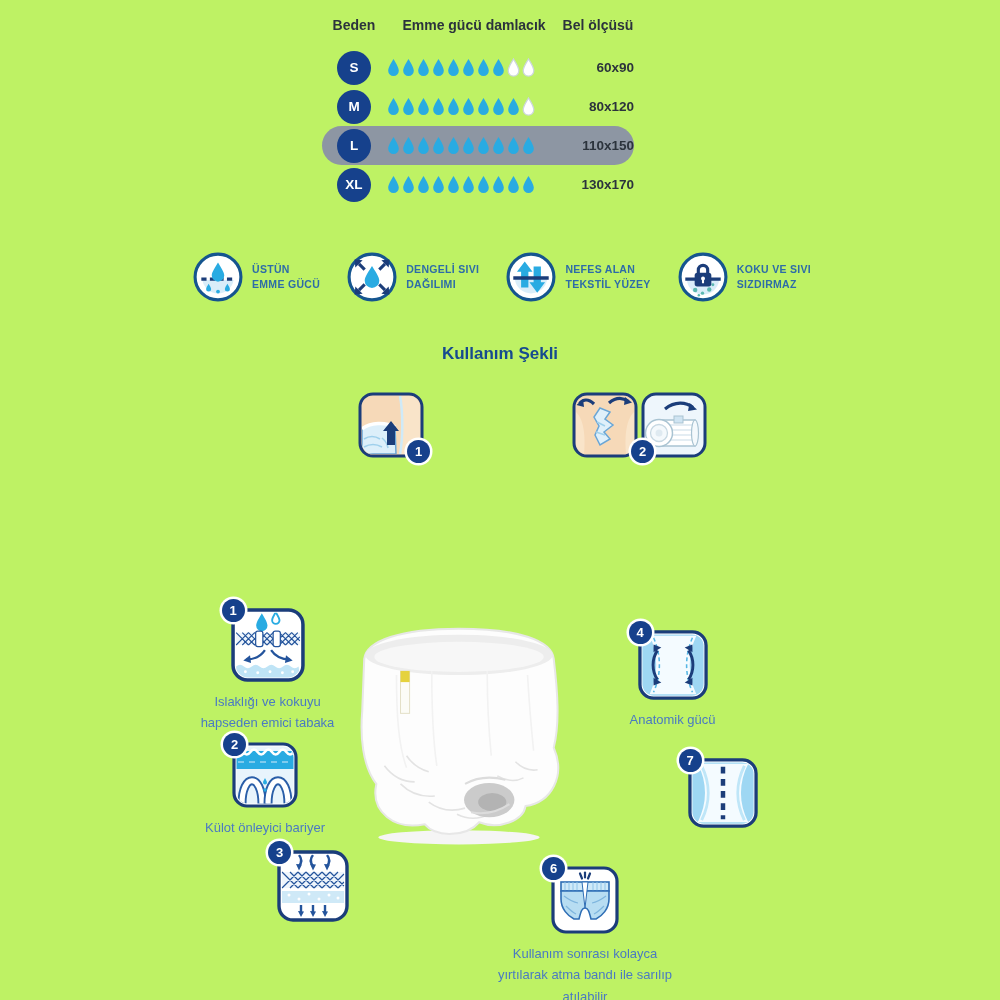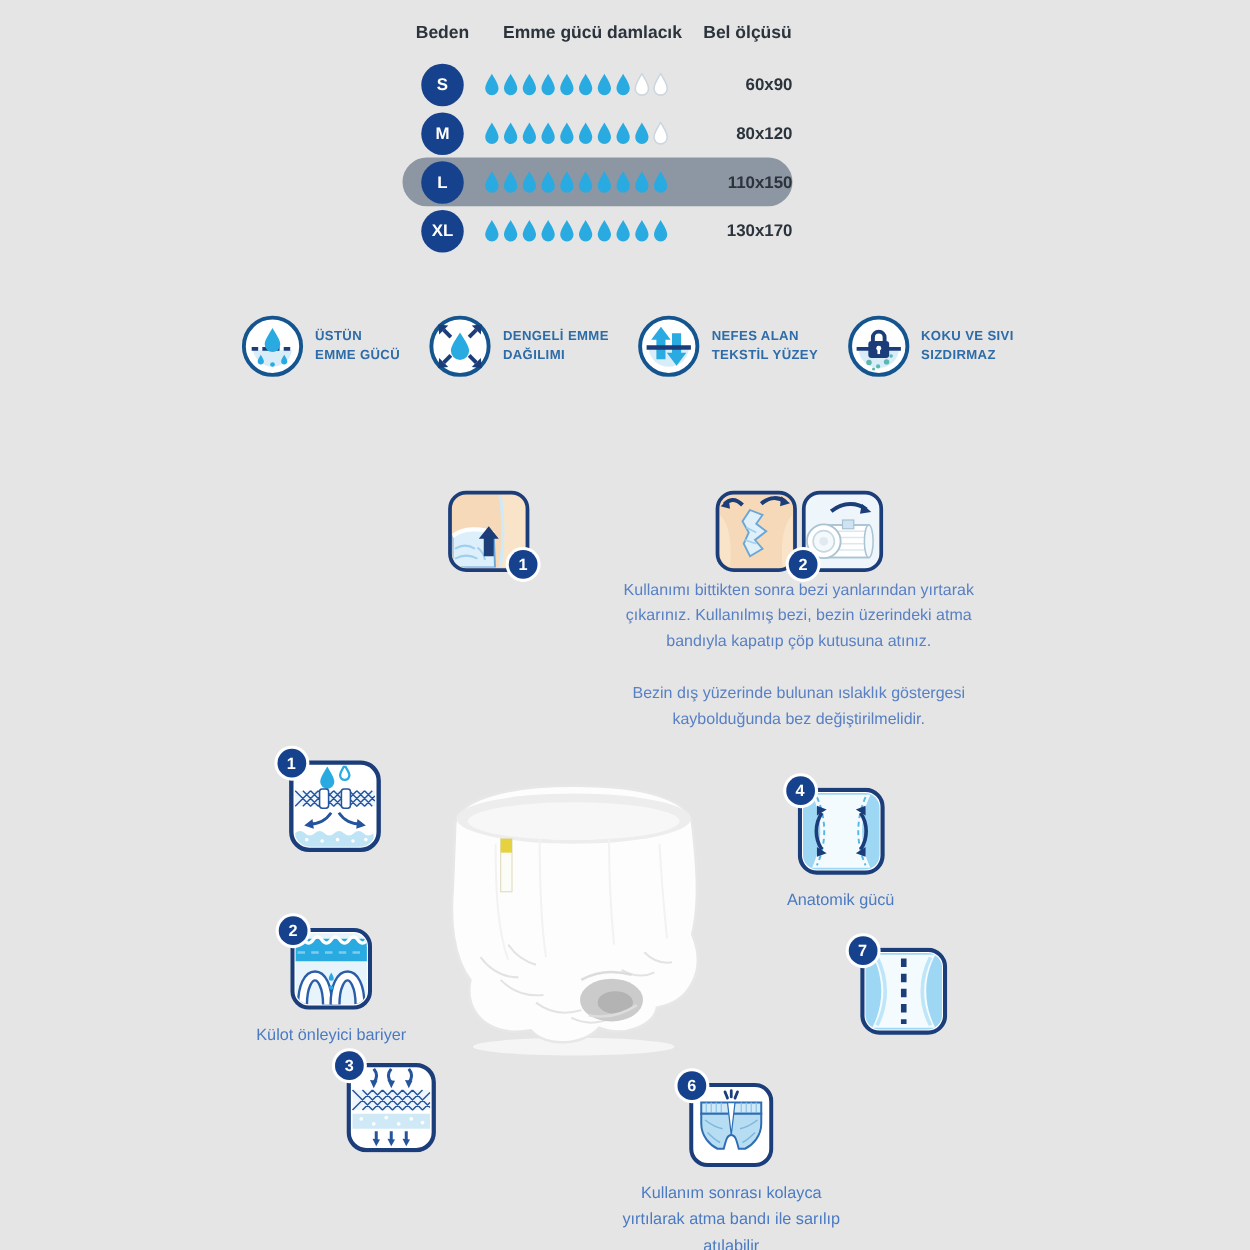--- a/index.html
+++ b/index.html
@@ -1,16 +1,16 @@
 <!DOCTYPE html>
 <html><head>
 <meta charset="utf-8">
 <style>
   html,body{margin:0;padding:0;background:#fff;}
-  .page{position:relative;width:1000px;height:1000px;background:#e5e5e5;overflow:hidden;
+  .page{position:relative;width:1000px;height:1000px;background:#bef264;overflow:hidden;
         font-family:"Liberation Sans", sans-serif;}
 
   
   .size-table{position:absolute;left:322px;top:14px;width:312px;}
   .thead{display:grid;grid-template-columns:64px 176px 72px;height:22px;align-items:center;}
   .thead span{font-size:14px;font-weight:bold;color:#2b333c;text-align:center;}
   .trow{display:grid;grid-template-columns:64px 176px 72px;height:39px;align-items:center;}
   .trows{margin-top:12px;}
   .trow.highlight{background:#8d96a3;border-radius:19.5px;}
   .size-circle{width:34px;height:34px;border-radius:50%;background:#16418c;color:#fff;
@@ -243,21 +243,21 @@
           <g fill="#1b3d7a">
             <path d="M8 15 L7.3 7.3 L15 8 Z"></path>
             <path d="M33 8 L40.7 7.3 L40 15 Z"></path>
             <path d="M7.3 40.7 L8 33 L15 40 Z"></path>
             <path d="M33 40 L40 33 L40.7 40.7 Z"></path>
           </g>
           <path d="M24 13.5 C21.4 18 17 23.5 17 27.5 a7 7 0 0 0 14 0 C31 23.5 26.6 18 24 13.5 Z" fill="#29abe2"></path>
         </svg>
       </span>
       <span class="blbl">
-        <span>DENGELİ EMME</span><br>
+        <span>DENGELİ SIVI</span><br>
         <span>DAĞILIMI</span>
       </span>
     </div>
 
     <div class="benefit">
       <span class="circ">
         <svg viewBox="0 0 48 48">
           <circle cx="24" cy="24" r="22" fill="#fff" stroke="#15558f" stroke-width="3"></circle>
           <path d="M8.5 26 a15.6 15.6 0 0 0 31 0 Z" fill="#d9edf9"></path>
           <polygon points="18,9 25.5,19 21.5,19 21.5,34 14.5,34 14.5,19 10.5,19" fill="#29abe2"></polygon>
@@ -290,20 +290,21 @@
           <rect x="23" y="26" width="2" height="4" fill="#fff"></rect>
         </svg>
       </span>
       <span class="blbl">
         <span>KOKU VE SIVI</span><br>
         <span>SIZDIRMAZ</span>
       </span>
     </div>
   </section>
 
+  <div class="usage-title">Kullanım Şekli</div>
 
   <div class="steppic sp1">
     <span style="position:relative">
       <svg viewBox="0 0 66 66">
         <defs>
             <clipPath id="s1">
               <rect x="4" y="4" width="58" height="58" rx="11"></rect>
             </clipPath>
           </defs>
         <rect x="2" y="2" width="62" height="62" rx="13" fill="#f6d9b8" stroke="#1b3d7a" stroke-width="3"></rect>
@@ -358,24 +359,20 @@
           <circle cx="18" cy="41" r="3.5" fill="#dfeaf1"></circle>
           <rect x="33" y="24" width="9" height="7" fill="#cfe4f2" stroke="#a9c3d2" stroke-width="1"></rect>
           <path d="M24 17 C34 9 45 10 52 15.5" fill="none" stroke="#1b3d7a" stroke-width="3.2"></path>
           <path d="M48.5 11 L56 17.5 L47 19 Z" fill="#1b3d7a"></path>
         </g>
       </svg>
       <span class="badge bl2" style="left:-10px;">2</span>
     </span>
   </div>
 
-  <div class="ucol ucol2">
-    <p>Kullanımı bittikten sonra bezi yanlarından yırtarak çıkarınız. Kullanılmış bezi, bezin üzerindeki atma bandıyla kapatıp çöp kutusuna atınız.</p>
-    <p>Bezin dış yüzerinde bulunan ıslaklık göstergesi kaybolduğunda bez değiştirilmelidir.</p>
-  </div>
 
   <div class="product">
     <svg viewBox="0 0 248 232" width="250" height="235">
       <ellipse cx="122" cy="221" rx="80" ry="7" fill="#f5f5f5"></ellipse>
       <path d="M28 44 C30 26 64 14 122 14 C182 14 214 26 216 44 C220 78 222 108 216 132
                C228 160 214 186 188 190 C186 204 162 214 142 206 C130 220 100 222 88 208
                C58 214 34 196 40 168 C26 150 24 120 26 96 Z" fill="#fdfdfd" stroke="#e7e7e7" stroke-width="2"></path>
       <ellipse cx="122" cy="40" rx="93" ry="20" fill="#ededed"></ellipse>
       <ellipse cx="122" cy="42" rx="84" ry="15" fill="#f7f7f7"></ellipse>
       <path d="M60 60 C60 100 62 130 70 152 M95 56 C95 100 97 130 100 150 M150 56 C150 96 152 120 154 140 M190 60 C192 95 194 115 196 135" stroke="#f2f2f2" stroke-width="1.6" fill="none"></path>
@@ -415,20 +412,21 @@
             <circle cx="14" cy="62" r="1.4"></circle>
               <circle cx="26" cy="63" r="1.4"></circle>
             <circle cx="38" cy="62" r="1.4"></circle>
               <circle cx="50" cy="63" r="1.4"></circle>
               <circle cx="60" cy="62" r="1.4"></circle>
           </g>
         </g>
       </svg>
       <span class="badge tl">1</span>
     </span>
+    <span class="lbl">Islaklığı ve kokuyu hapseden emici tabaka</span>
   </div>
 
   <div class="pf" style="left:185px;top:742px;width:160px;">
     <span class="iconwrap">
       <svg viewBox="0 0 66 66" width="66" height="66">
         <defs>
             <clipPath id="c2">
               <rect x="4.5" y="4.5" width="57" height="57" rx="11"></rect>
             </clipPath>
           </defs>

